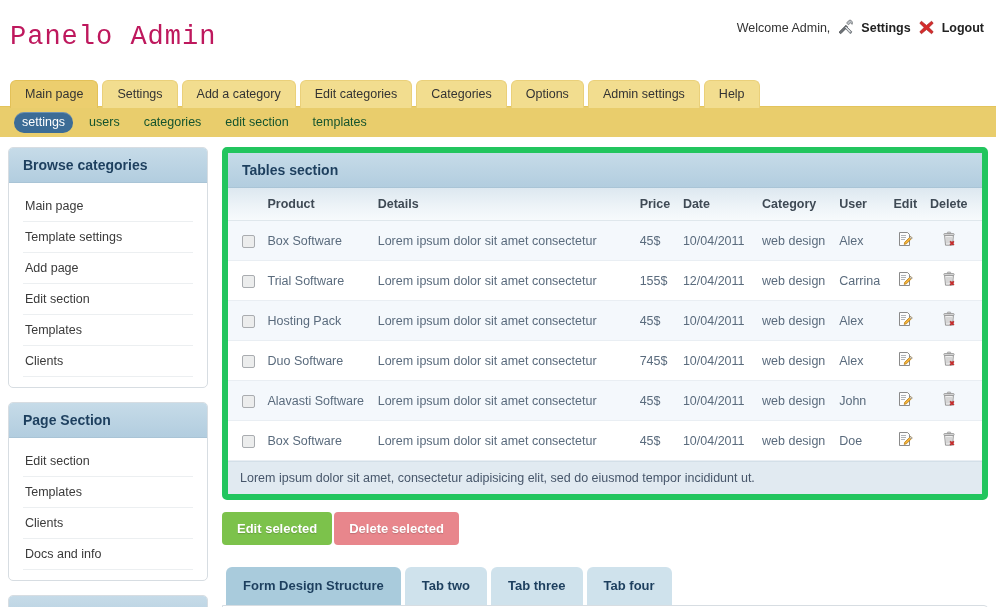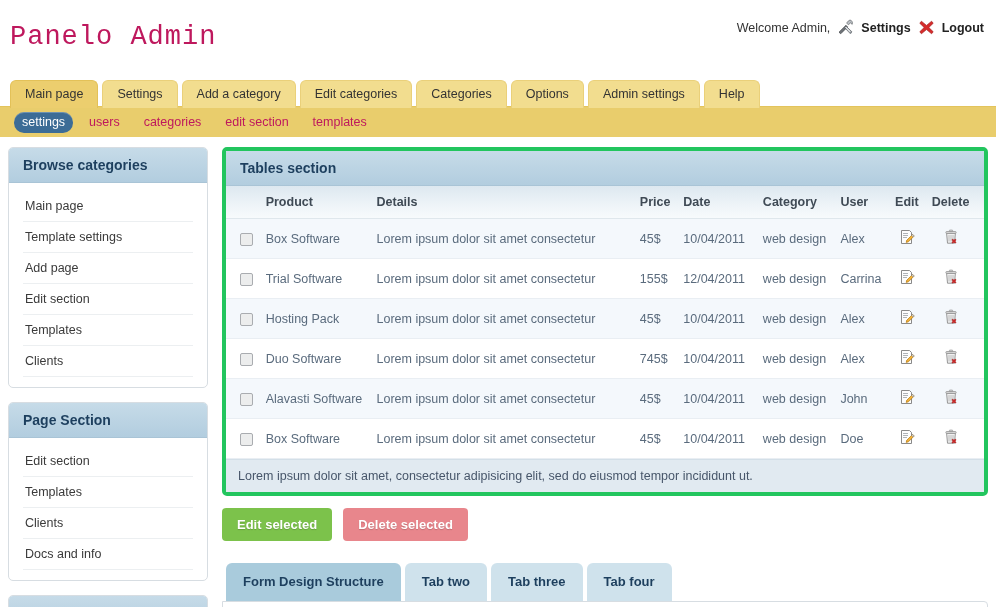--- a/index.html
+++ b/index.html
@@ -50,21 +50,21 @@
   .tab.active { background:#ecce6e; border-color:#e3c158; }
 
   
   .subnav {
     height:31px; background:#e9cd6c;
     display:flex; align-items:center;
     padding-left:14px; gap:8px;
     border-top:1px solid #e3c45c;
   }
   .subnav .item {
-    font-size:12.5px; color:#be185d; padding:3px 8px;
+    font-size:12.5px; color:#14532d; padding:3px 8px;
     border-radius:10px; cursor:pointer; line-height:15px;
   }
   .subnav .item.active {
     background:#3c6c96; color:#ffffff; font-weight:normal;
     box-shadow: inset 0 1px 0 rgba(255,255,255,.25);
   }
 
   
   .body { display:flex; padding:10px 8px 0 8px; gap:14px; align-items:flex-start; }
   .sidebar { width:200px; flex:0 0 200px; }
@@ -83,21 +83,21 @@
   }
   .panel-body { padding:8px 14px 10px 14px; }
   .panel-body .link {
     display:block; padding:8px 2px; font-size:12.5px;
     color:#3a3a3a; border-bottom:1px solid #eceff1;
     cursor:pointer; text-decoration:none;
   }
   .panel-body .link:last-child { border-bottom:1px solid #eceff1; }
 
   
-  .tablepanel { border:4px solid #22c55e; border-radius:5px; background:#fff; overflow:hidden; }
+  .tablepanel { border:6px solid #22c55e; border-radius:5px; background:#fff; overflow:hidden; }
   .tablepanel .panel-head { border-radius:0; }
   table.dt { width:100%; border-collapse:collapse; }
   table.dt thead th {
     background: linear-gradient(to bottom,#dde8f0 0%, #eef4f8 60%, #f7fafc 100%);
     color:#3f4a55; font-size:12.5px; font-weight:bold;
     text-align:left; padding:9px 6px; border-bottom:1px solid #dfe7ec;
     white-space:nowrap;
   }
   table.dt tbody td {
     padding:10px 6px; font-size:12.5px; color:#5a6b7d;
@@ -119,21 +119,21 @@
   .col-user { width:48px; }
   .col-edit { width:36px; text-align:center !important; }
   .col-del  { width:44px; text-align:center !important; padding-right:14px !important; }
   th.col-edit, th.col-del { text-align:left; }
 
   .note {
     background:#e1eaf1; color:#47566a; font-size:12.5px;
     padding:9px 12px; border-top:1px solid #d3dfe8;
   }
 
-  .btnrow { padding:12px 0 0 0; display:flex; gap:11px; }
+  .btnrow { padding:12px 0 0 0; display:flex; gap:2px; }
   .btn {
     border:none; border-radius:4px; color:#fff;
     font-size:13px; font-weight:bold; padding:9px 15px;
     cursor:pointer; font-family:"Liberation Sans", sans-serif;
     text-shadow:0 1px 1px rgba(0,0,0,.18);
   }
   .btn-green { background:#7cc24b; }
   .btn-red   { background:#e8868c; }
 
   

